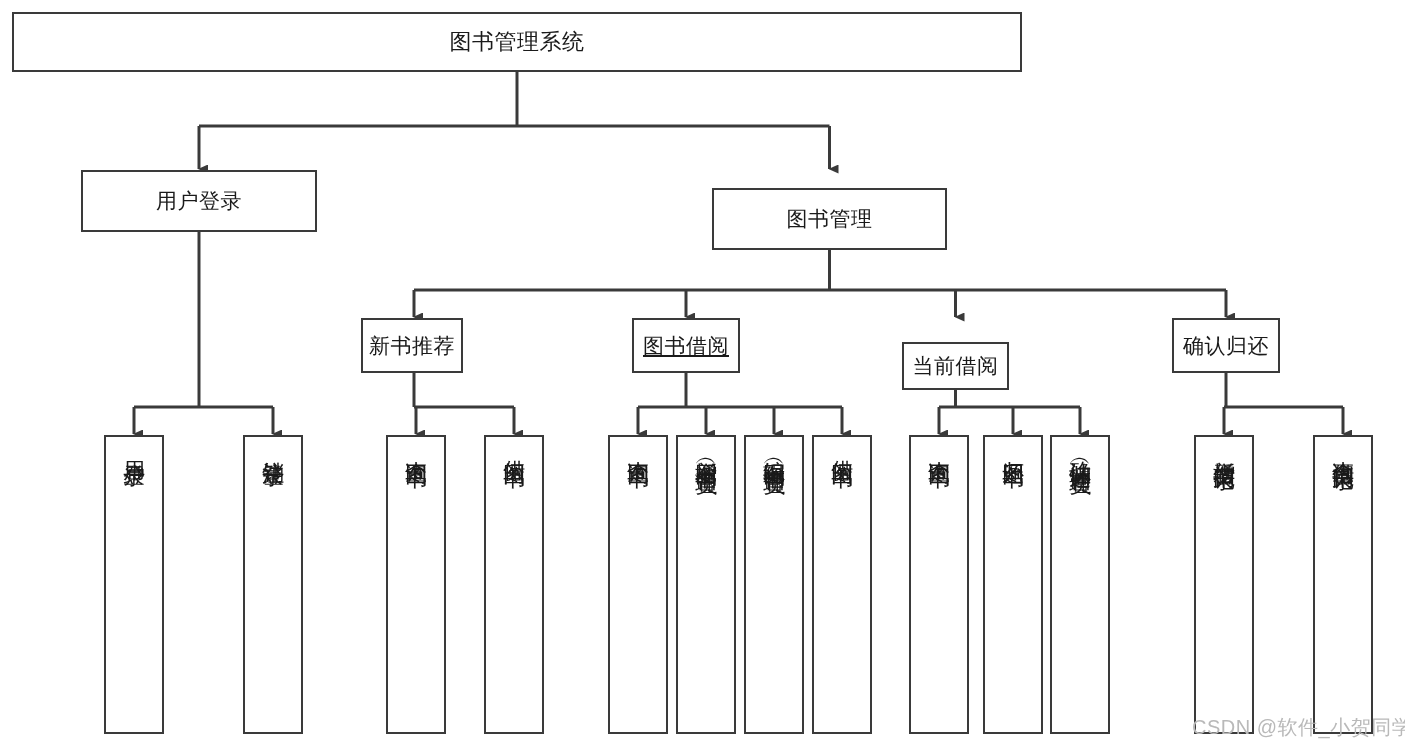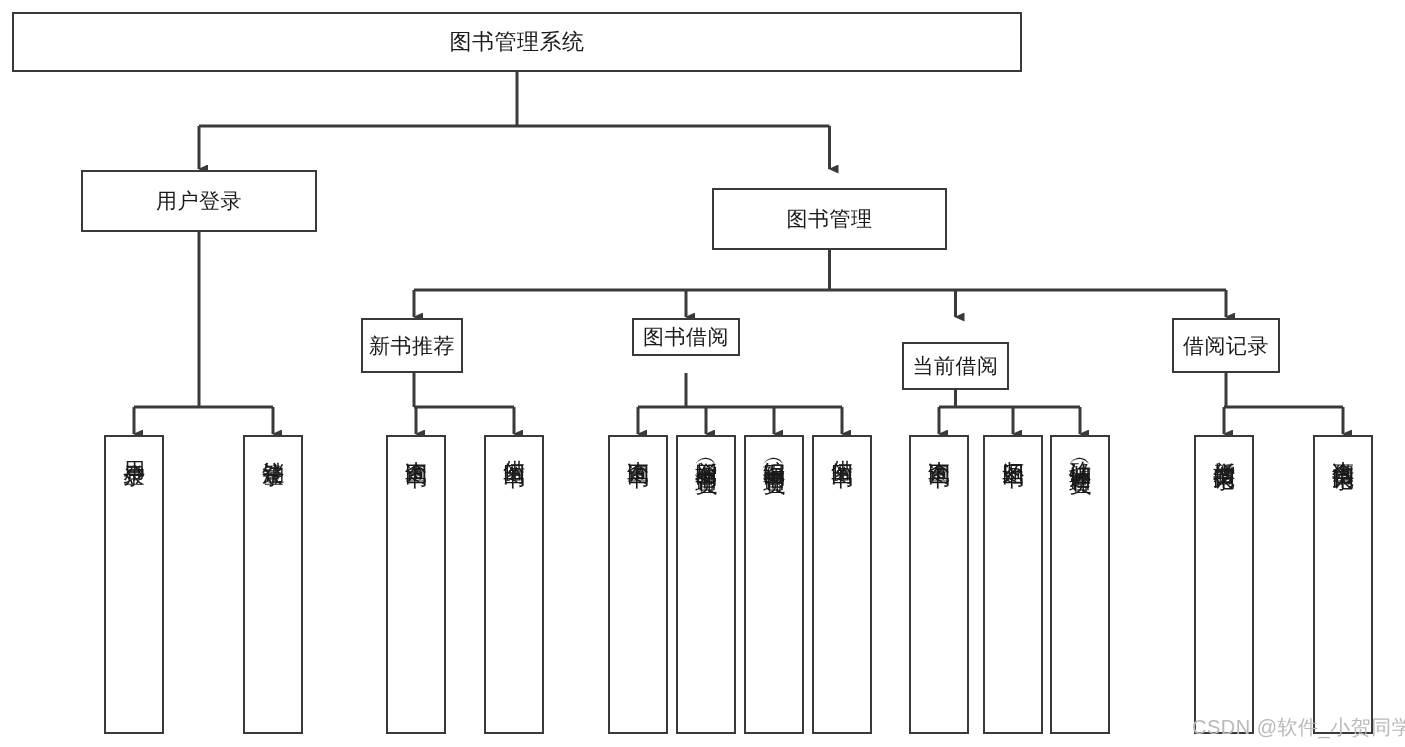--- a/index.html
+++ b/index.html
@@ -126,28 +126,28 @@
   <div class="node h" style="left: 81px; top: 170px; width: 236px; height: 62px;">
     <span class="node-label">用户登录</span>
   </div>
   <div class="node h" style="left: 712px; top: 188px; width: 235px; height: 62px;">
     <span class="node-label">图书管理</span>
   </div>
 
   <div class="node h" style="left: 361px; top: 318px; width: 102px; height: 55px;">
     <span class="node-label">新书推荐</span>
   </div>
-  <div class="node h" style="left: 632px; top: 318px; width: 108px; height: 38px;">
+  <div class="node h" style="left: 632px; top: 318px; width: 108px; height: 55px; text-decoration: underline;">
     <span class="node-label">图书借阅</span>
   </div>
   <div class="node h" style="left: 902px; top: 318px; width: 107px; height: 48px; margin-top: 24px;">
     <span class="node-label">当前借阅</span>
   </div>
   <div class="node h" style="left: 1172px; top: 318px; width: 108px; height: 55px;">
-    <span class="node-label">借阅记录</span>
+    <span class="node-label">确认归还</span>
   </div>
 
   <div class="node v" style="left: 104px; top: 435px; width: 60px; height: 299px;">
     <span class="node-label">用户登录</span>
   </div>
   <div class="node v" style="left: 243px; top: 435px; width: 60px; height: 299px;">
     <span class="node-label">注销登录</span>
   </div>
   <div class="node v" style="left: 386px; top: 435px; width: 60px; height: 299px;">
     <span class="node-label">查询图书</span>

